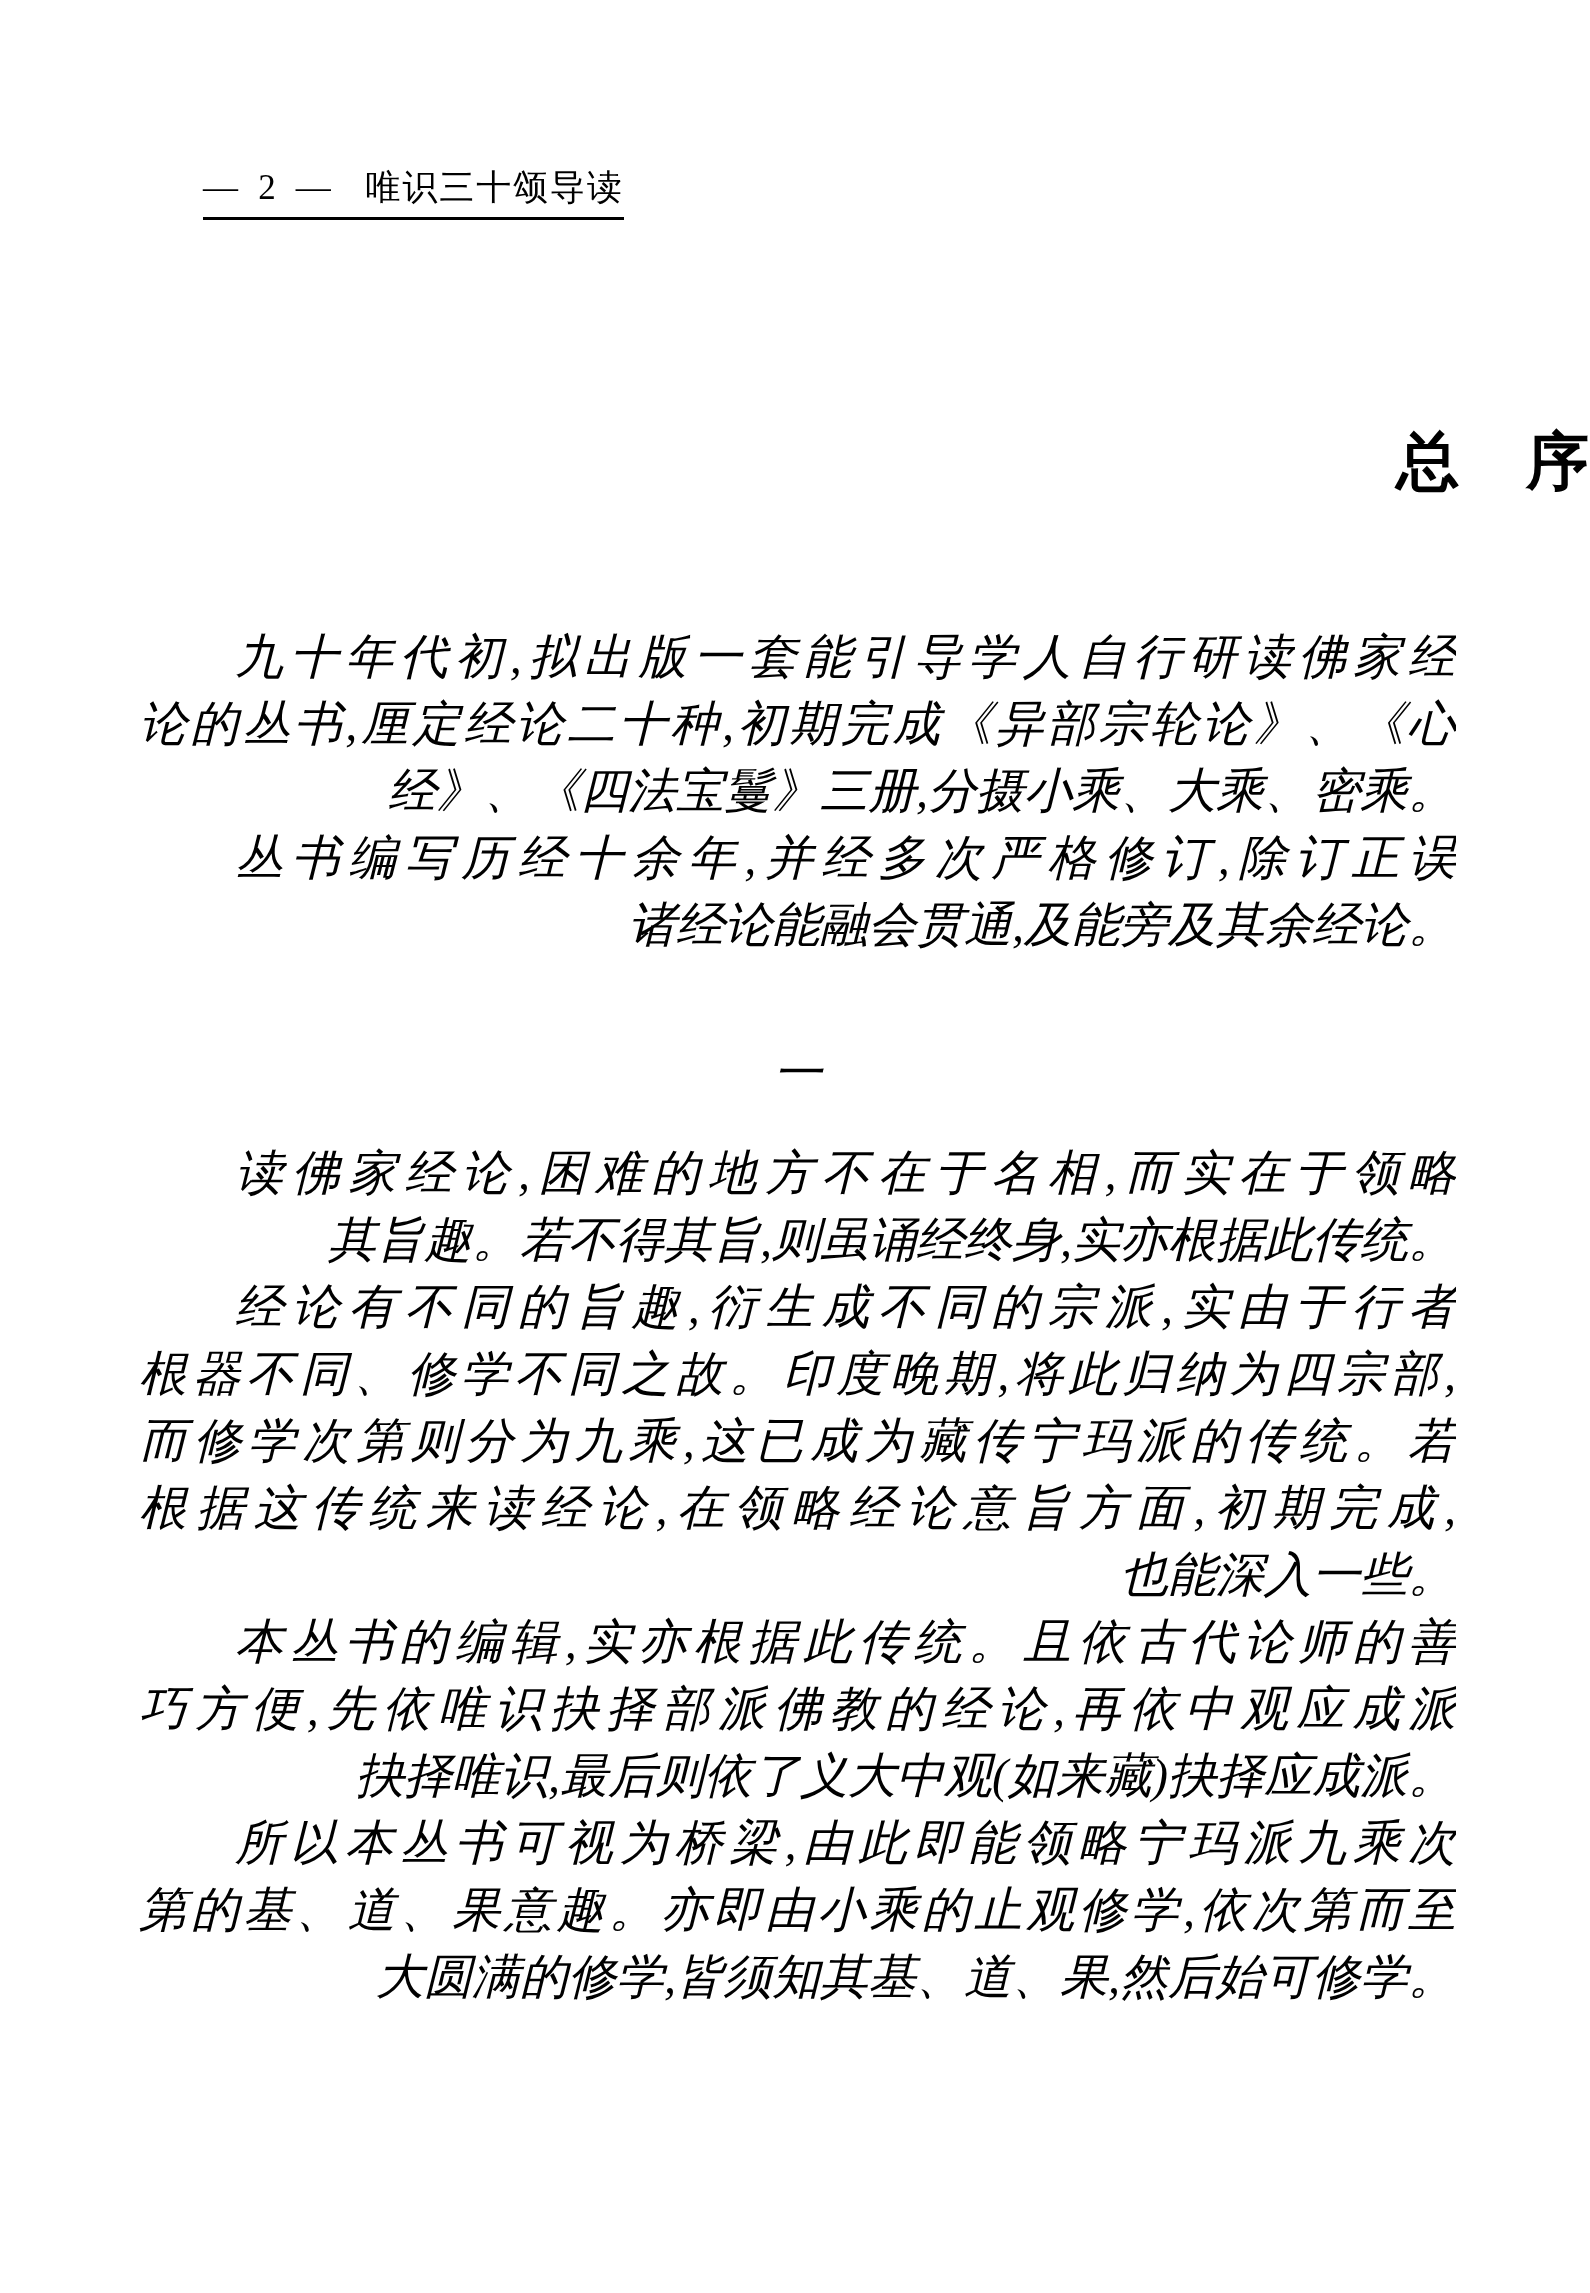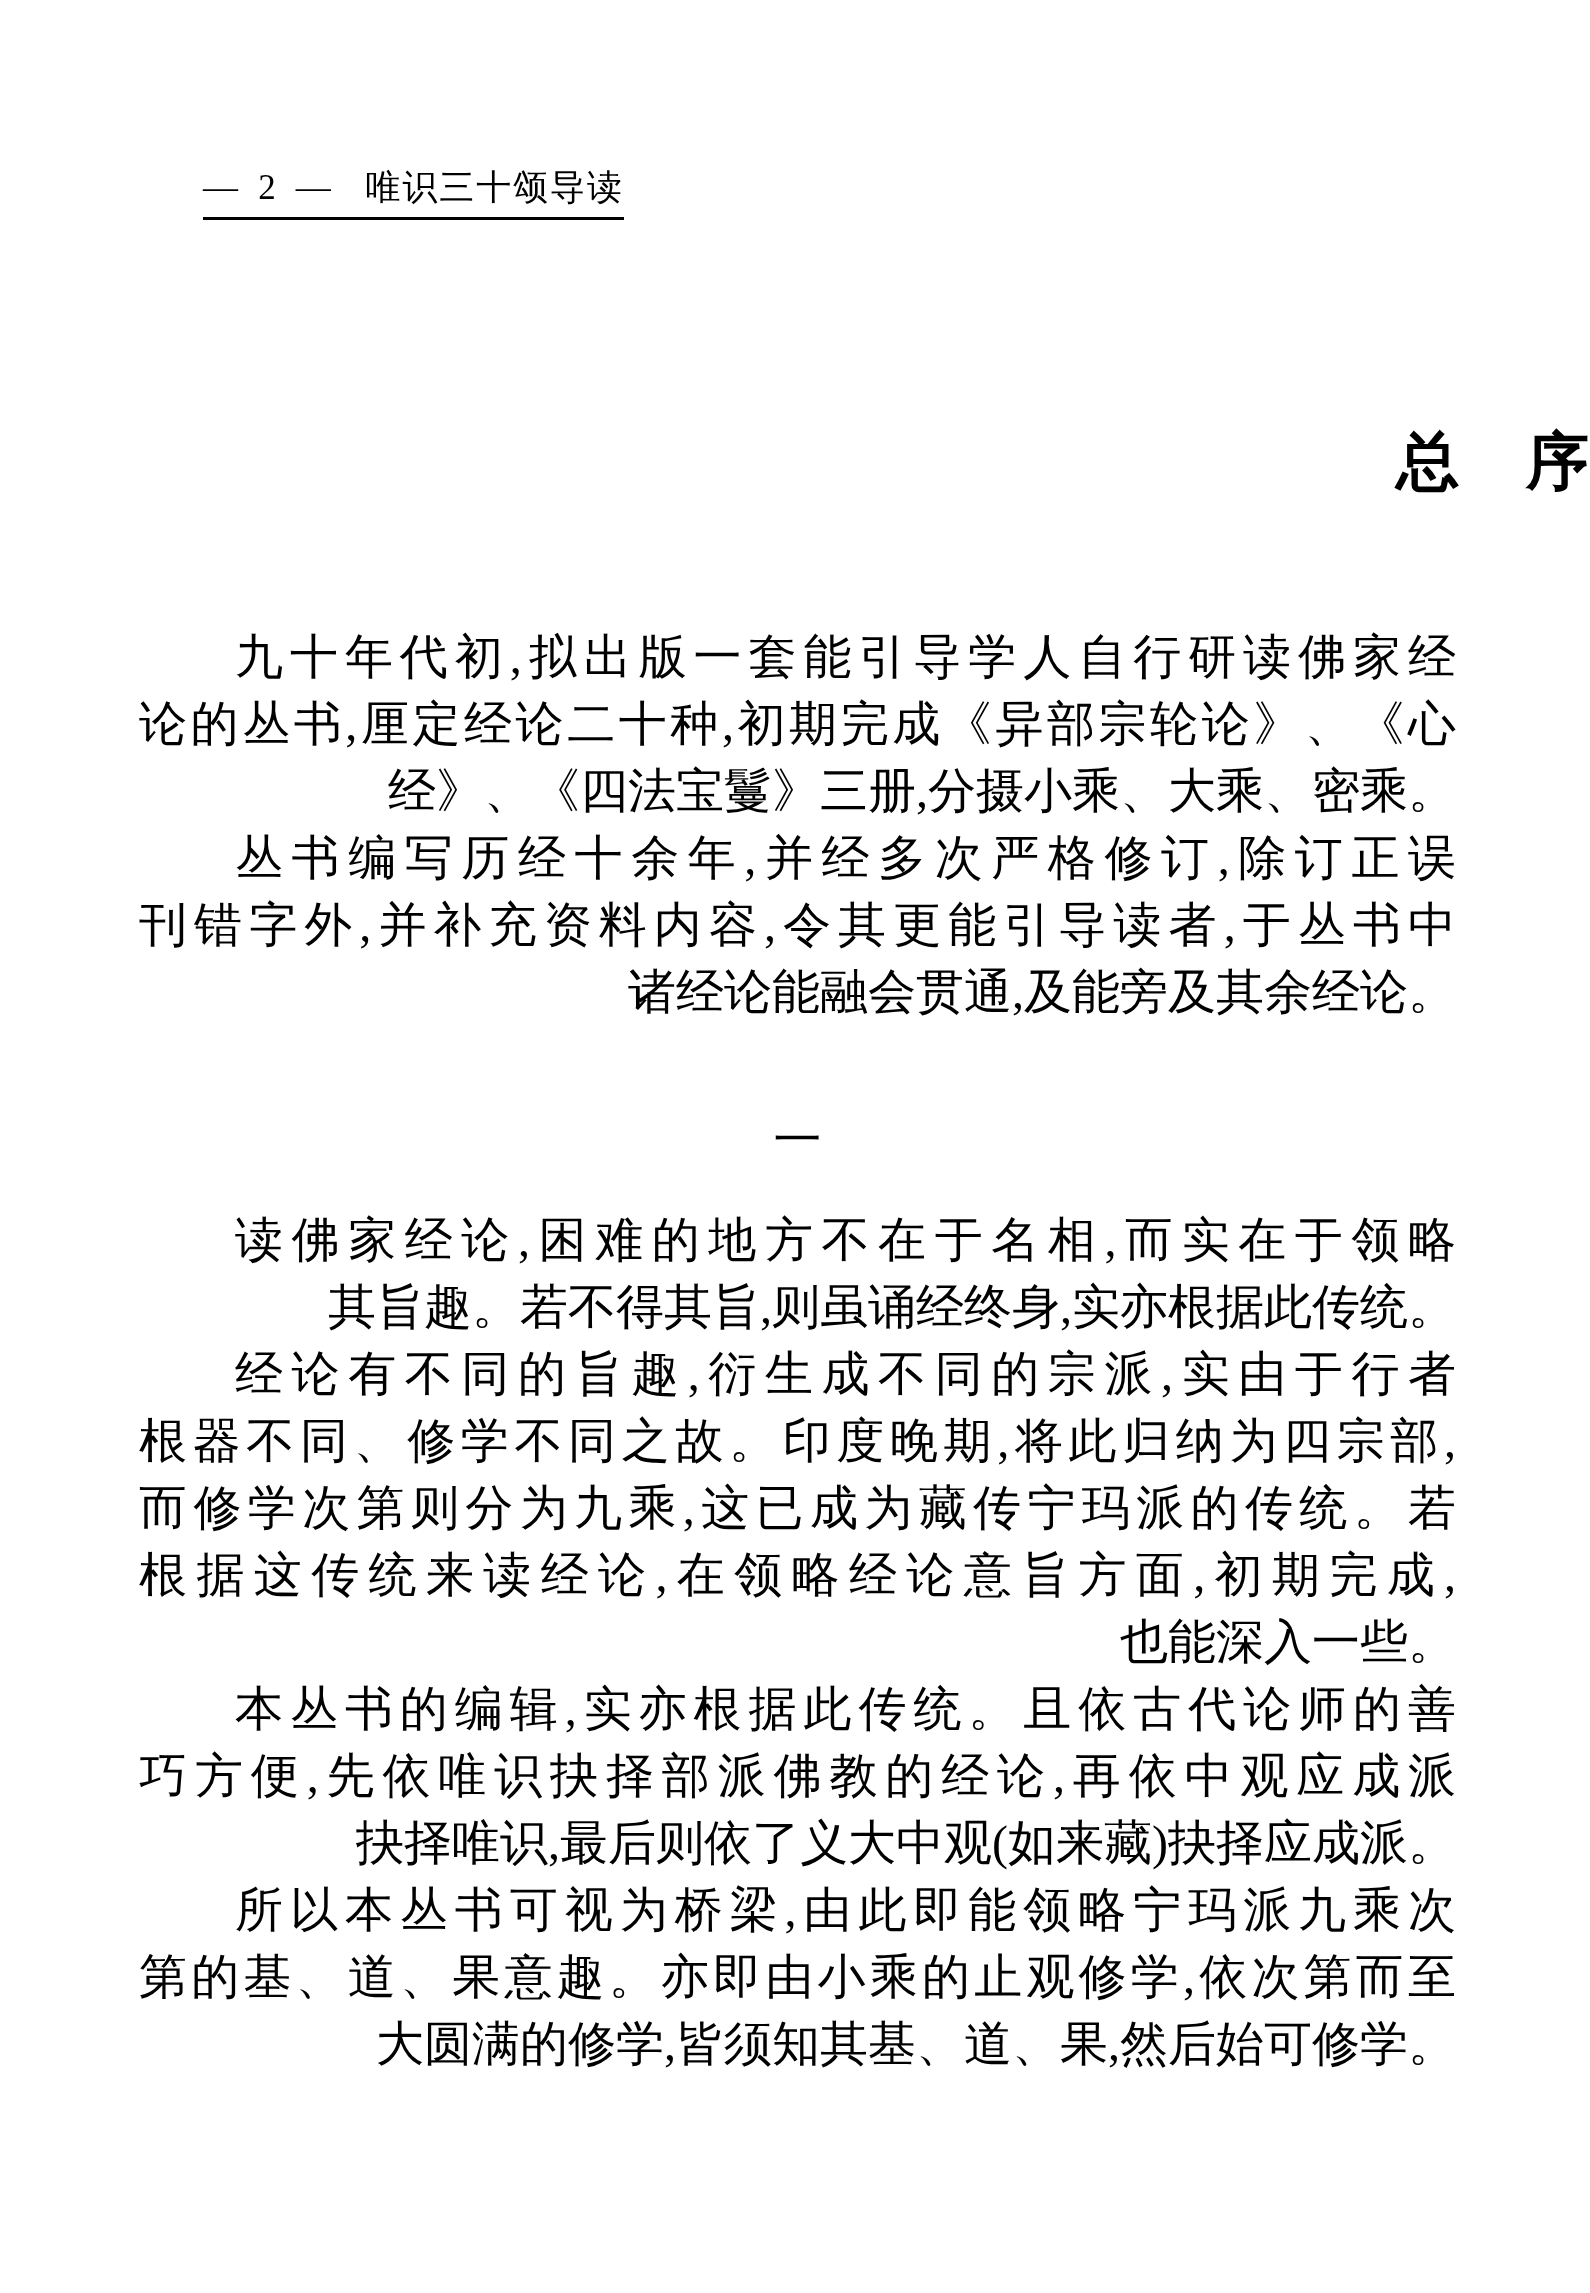--- a/index.html
+++ b/index.html
@@ -24,20 +24,21 @@
   
   .doc-title{
     position:absolute;top:419px;left:0;width:100%;
     margin:0;text-align:right;
     font-size:63px;font-weight:bold;letter-spacing:1.9px;
   }
   
   .body-text{
     position:absolute;top:623px;left:139px;width:1317px;
     font-size:48px;
+    font-style:italic;
   }
   .para{margin:0;padding:0;}
   .line{
     display:block;height:67px;line-height:67px;
     overflow:hidden;
     text-align:right;
   }
   .fill{text-align:justify;text-align-last:justify;}
   .indent{text-indent:2em;}
   .section-divider{
@@ -60,21 +61,20 @@
   <div class="body-text">
 
     <p class="para">
       <span class="line indent fill">九十年代初,拟出版一套能引导学人自行研读佛家经</span>
       <span class="line fill">论的丛书,厘定经论二十种,初期完成《异部宗轮论》、《心</span>
       <span class="line">经》、《四法宝鬘》三册,分摄小乘、大乘、密乘。</span>
     </p>
 
     <p class="para">
       <span class="line indent fill">丛书编写历经十余年,并经多次严格修订,除订正误</span>
-      <span class="line fill">刊错字外,并补充资料内容,令其更能引导读者,于丛书中</span>
       <span class="line">诸经论能融会贯通,及能旁及其余经论。</span>
     </p>
 
     <div class="section-divider">一</div>
 
     <p class="para">
       <span class="line indent fill">读佛家经论,困难的地方不在于名相,而实在于领略</span>
       <span class="line">其旨趣。若不得其旨,则虽诵经终身,实亦根据此传统。</span>
     </p>
 

